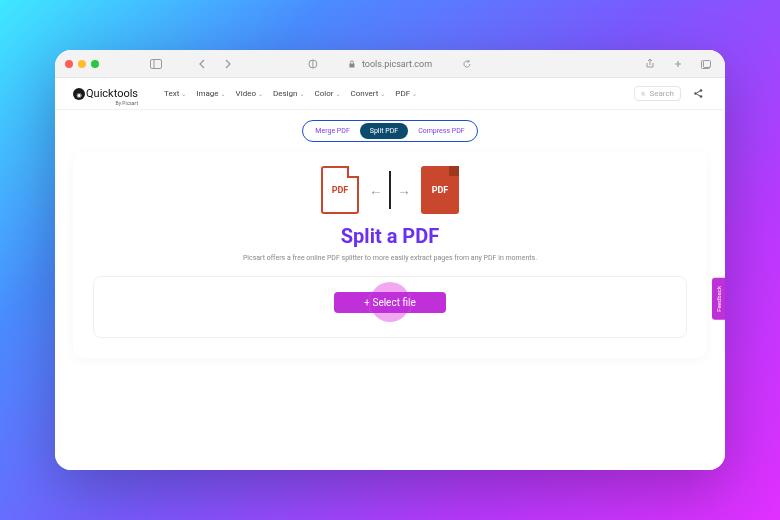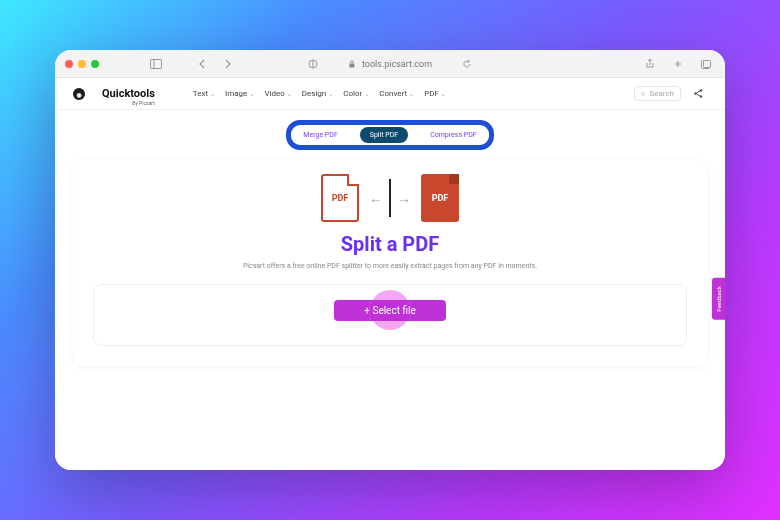--- a/index.html
+++ b/index.html
@@ -9,32 +9,32 @@
 .traffic{display:flex;gap:5px}
 .dot{width:8px;height:8px;border-radius:50%}
 .dot.red{background:#ff5f56}.dot.yel{background:#ffbd2e}.dot.grn{background:#27c93f}
 .tb-icon{color:#888;display:flex;align-items:center;justify-content:center;width:18px;height:18px}
 .tb-group{display:flex;gap:8px;align-items:center}
 .tb-center{position:absolute;left:50%;transform:translateX(-50%);display:flex;align-items:center;gap:6px;color:#777;font-size:9px}
 .tb-right{margin-left:auto;display:flex;gap:10px;align-items:center}
 .lock{width:8px;height:8px}
 .page{flex:1;overflow:hidden;background:#fff;position:relative}
 .header{height:32px;display:flex;align-items:center;padding:0 18px;gap:14px;border-bottom:1px solid #f0f0f0}
-.logo{display:flex;align-items:flex-end;gap:17px;font-weight:700;font-size:11px;color:#111}
+.logo{display:flex;align-items:flex-end;gap:1px;font-weight:400;font-size:11px;color:#111}
 .logo-icon{width:12px;height:12px;background:#1a1a1a;border-radius:50%;position:relative;display:flex;align-items:center;justify-content:center;font-size:6px;color:#fff}
 .logo-sub{font-size:5px;color:#666;font-weight:400;position:absolute;bottom:-6px;right:0}
 .logo-wrap{position:relative}
-.nav{display:flex;gap:10px;margin-left:24px}
+.nav{display:flex;gap:10px;margin-left:12px}
 .nav-item{font-size:8px;color:#444;display:flex;align-items:center;gap:2px;cursor:pointer}
 .chev{font-size:6px;color:#b080e0}
 .search-wrap{margin-left:auto;display:flex;align-items:center;gap:8px}
 .search{display:flex;align-items:center;gap:4px;border:1px solid #e5e5e5;border-radius:4px;padding:2px 6px;font-size:8px;color:#aaa;width:47px}
 .share{color:#555}
 .tabs-wrap{display:flex;justify-content:center;padding:10px 0}
-.tabs{display:flex;border:5px solid #1d4ed8;border-radius:14px;padding:2px;gap:12px}
+.tabs{display:flex;border:1px solid #1d4ed8;border-radius:14px;padding:2px;gap:0}
 .tab{font-size:7px;padding:4px 10px;border-radius:12px;color:#7b3ff0;cursor:pointer}
 .tab.active{background:#0c4a6e;color:#fff}
 .content{background:#fff;margin:0 18px;border-radius:10px;padding:14px 20px 20px;box-shadow:0 2px 12px rgba(0,0,0,0.04)}
 .illus{display:flex;align-items:center;justify-content:center;gap:10px;margin-bottom:10px}
 .pdf-icon{width:38px;height:48px;border-radius:3px;position:relative;display:flex;align-items:center;justify-content:center;font-size:9px;font-weight:700}
 .pdf-outline{border:2px solid #c9472c;color:#c9472c;background:#fff}
 .pdf-outline::before{content:"";position:absolute;top:-2px;right:-2px;width:10px;height:10px;background:#fff;border-bottom:2px solid #c9472c;border-left:2px solid #c9472c}
 .pdf-solid{background:#c9472c;color:#fff}
 .pdf-solid::before{content:"";position:absolute;top:0;right:0;width:10px;height:10px;background:#a03820}
 .arrows{display:flex;align-items:center;gap:6px}

